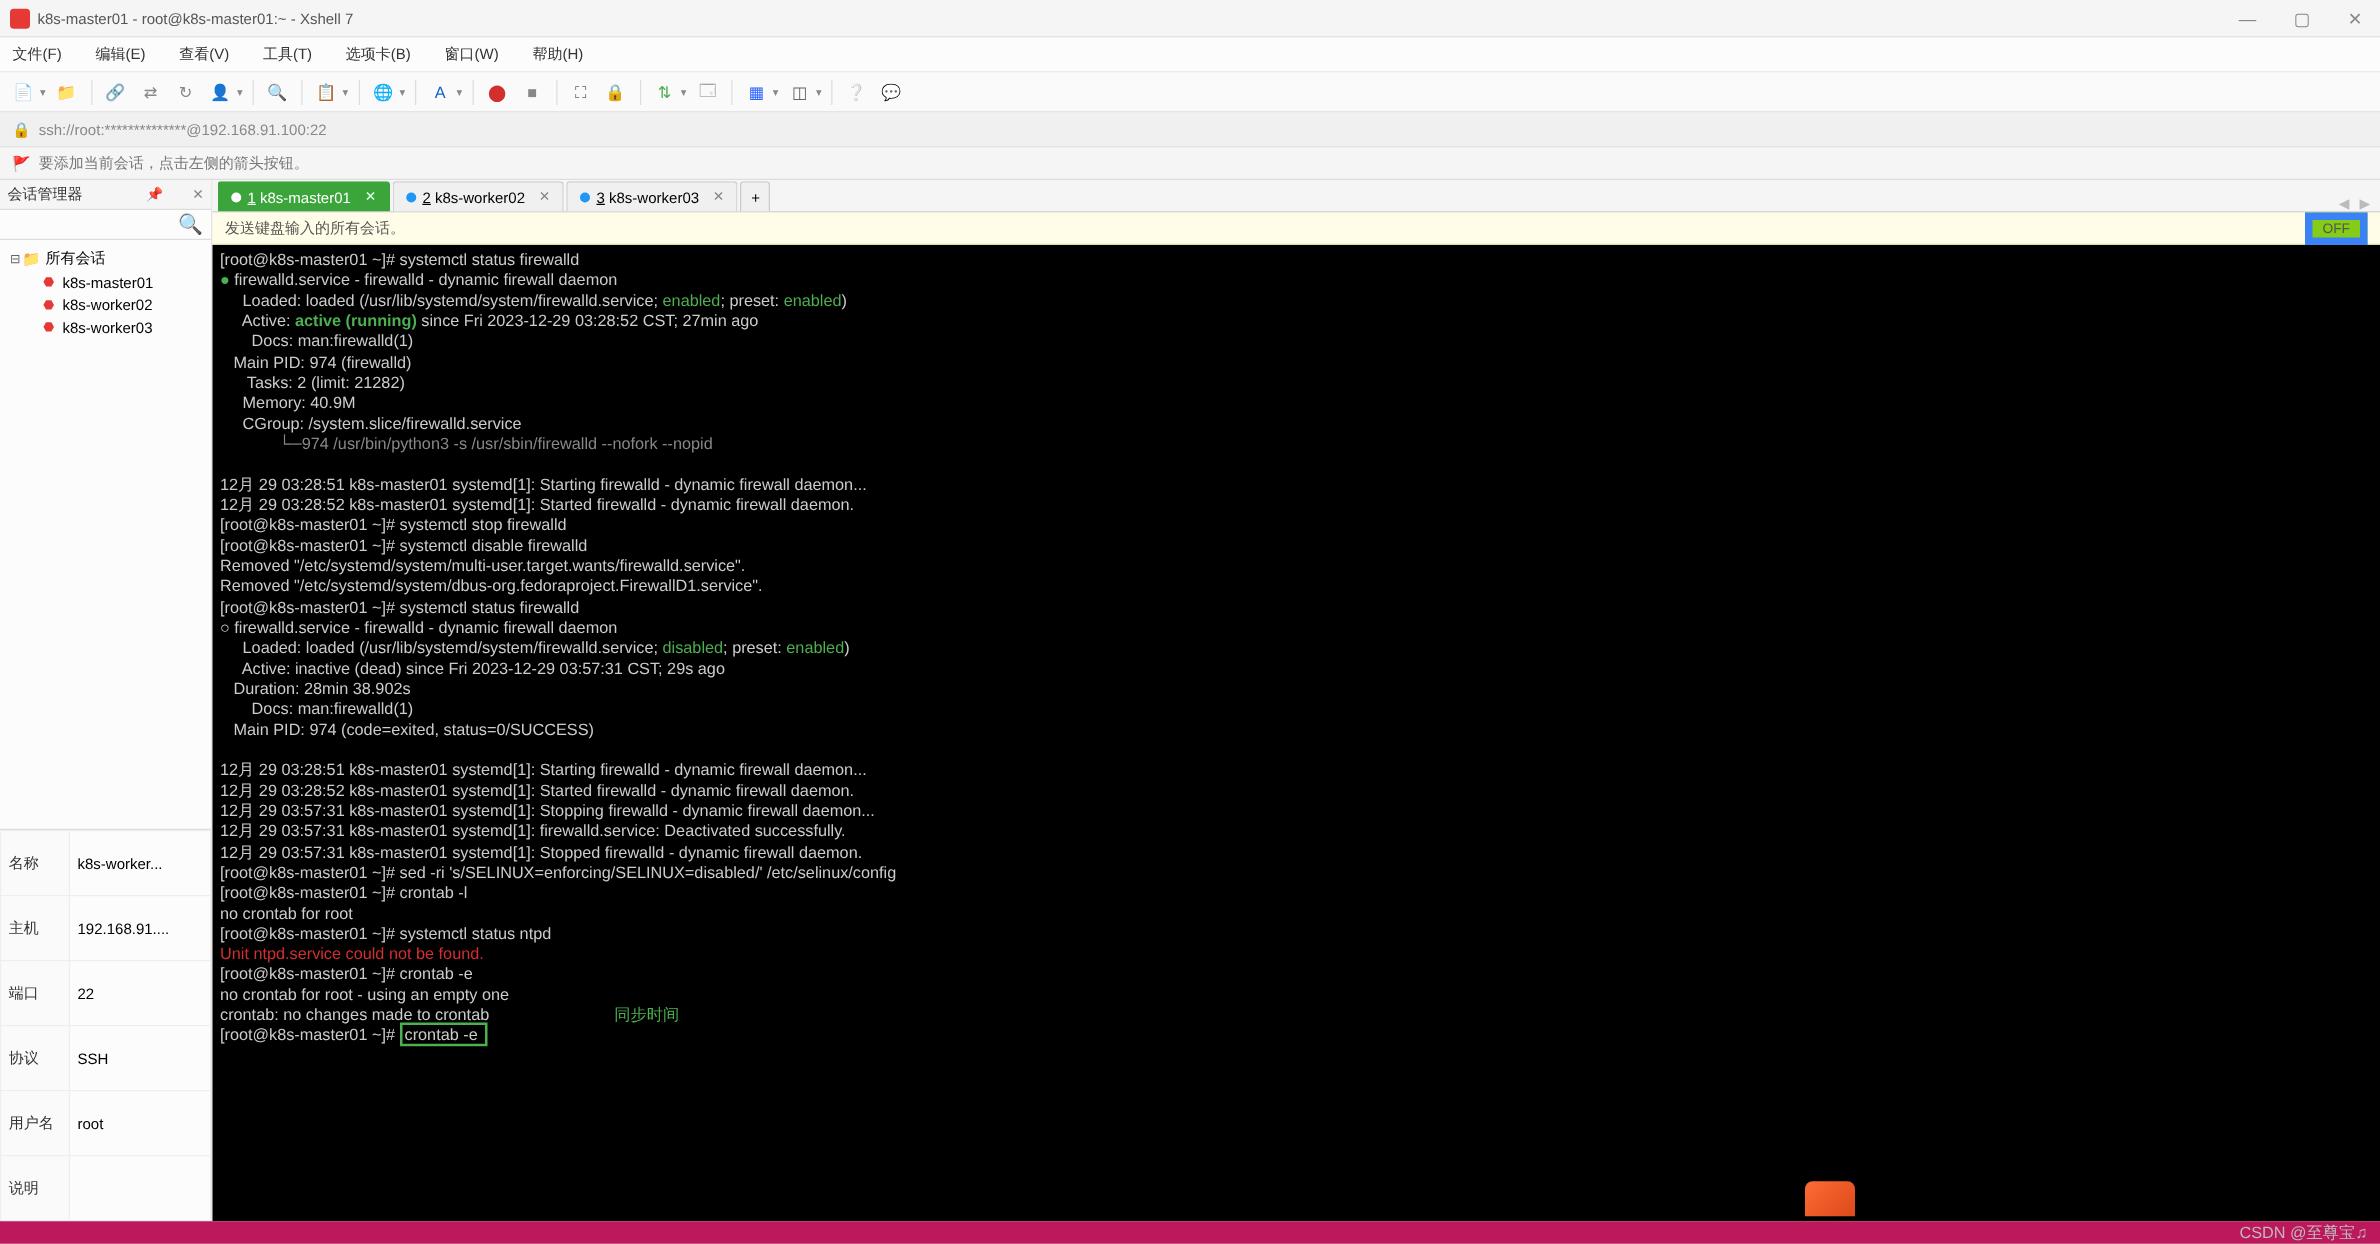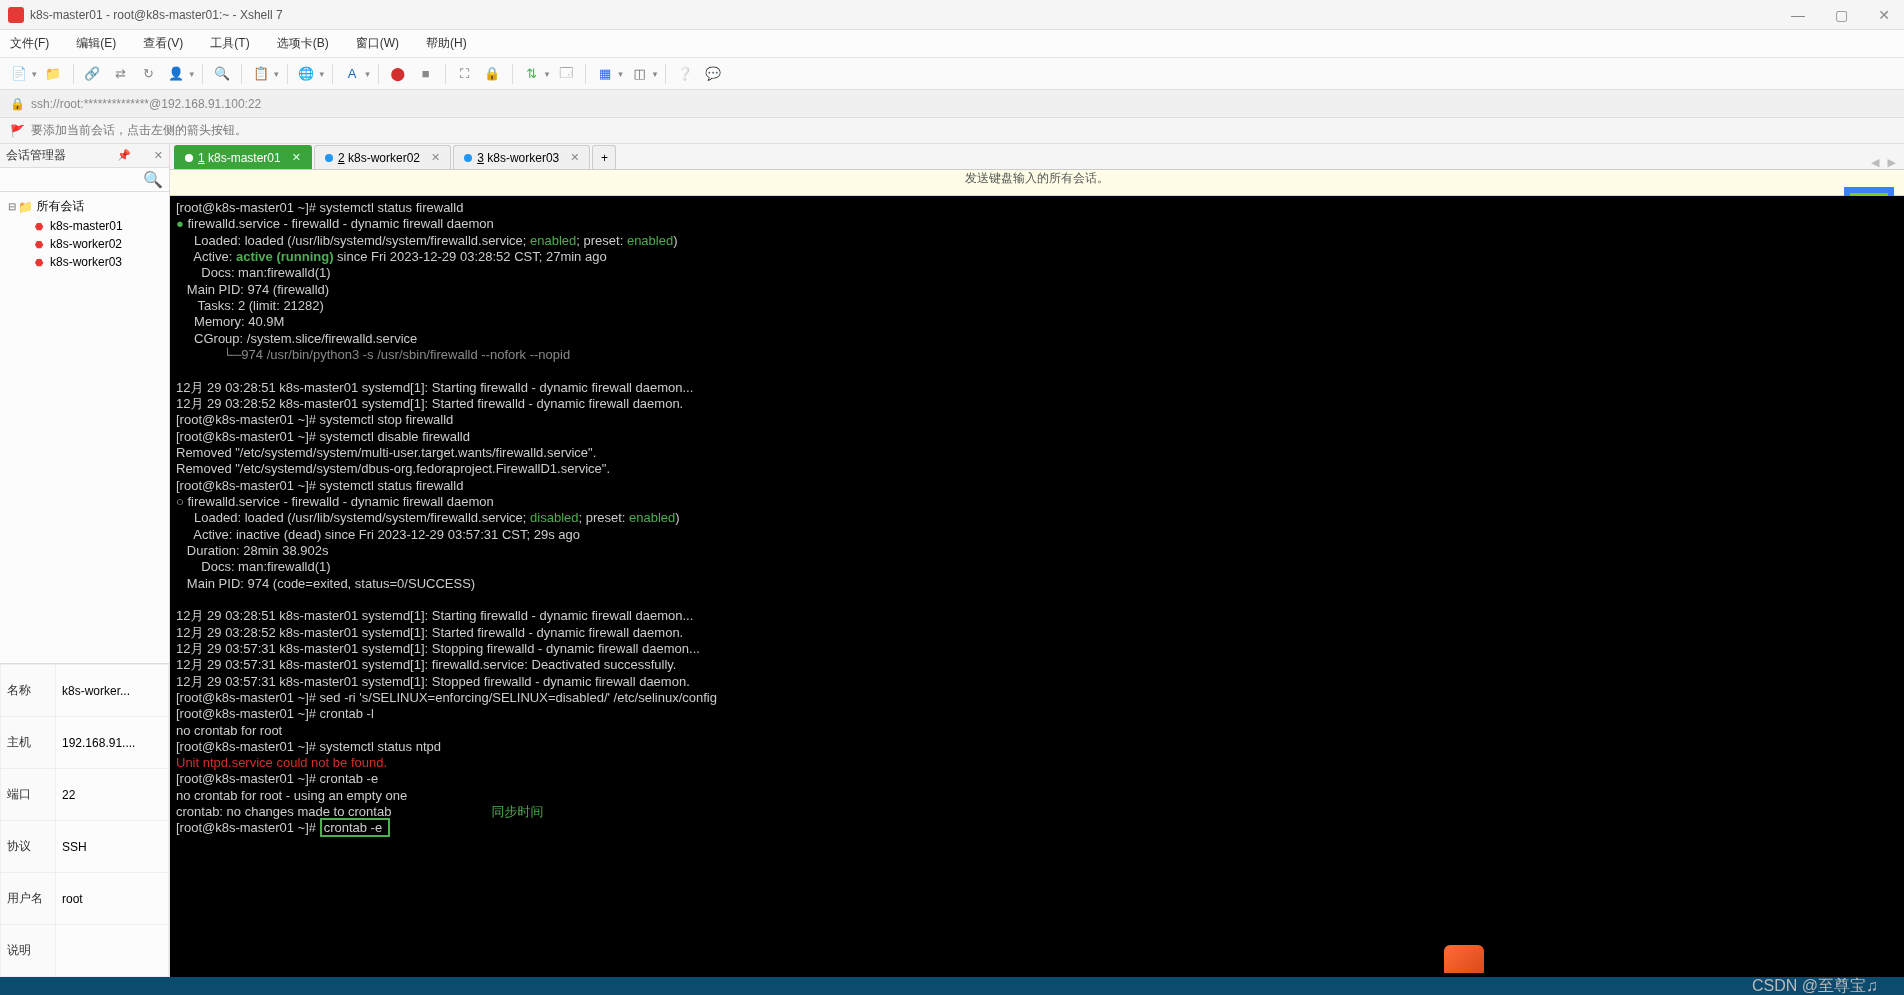--- a/index.html
+++ b/index.html
@@ -64,35 +64,35 @@
 .tab .dot.green { background: #4caf50; }
 .tab .dot.blue { background: #2196f3; }
 .tab.active .dot.green { background: #fff; }
 .tab .underline { text-decoration: underline; }
 .tab .close-x { margin-left: 6px; color: #888; font-size: 11px; }
 .tab.active .close-x { color: #dfe; }
 .tab.add { width: 24px; padding: 0; justify-content: center; }
 .tabs-nav { margin-left: auto; padding: 0 8px; color: #bbb; font-size: 11px; display: flex; gap: 8px; }
 
 
-.banner { height: 26px; background: #fffde7; border-bottom: 1px solid #e0dca0; display: flex; align-items: center; padding: 0 10px; font-size: 12px; color: #555; flex-direction: column; }
+.banner { height: 26px; background: #fffde7; border-bottom: 1px solid #e0dca0; display: flex; align-items: center; padding: 0 10px; font-size: 12px; color: #555; }
 .banner .off-btn { margin-left: auto; background: #84cc16; border: 6px solid #3b82f6; padding: 1px 8px; font-size: 11px; cursor: pointer; }
 
 
 .terminal { flex: 1; background: #000; color: #ccc; font-family: "Consolas", "Courier New", monospace; font-size: 13px; line-height: 1.18; padding: 4px 6px; overflow: auto; white-space: pre; }
 .terminal .green-bright { color: #4caf50; font-weight: bold; }
 .terminal .green { color: #4caf50; }
 .terminal .red { color: #d32f2f; }
 .terminal .gray { color: #888; }
 .terminal .bullet-g { color: #4caf50; }
 .terminal .annotation { color: #4caf50; margin-left: 100px; }
 .terminal .cursor-box { border: 2px solid #4caf50; padding: 0 2px; }
 
 
-.status-bar { position: absolute; bottom: 0; left: 0; right: 0; height: 18px; background: #0c4a6e; color: #bbb; font-size: 16px; display: flex; align-items: center; justify-content: flex-end; padding: 0 26px; gap: 8px; }
+.status-bar { position: absolute; bottom: 0; left: 0; right: 0; height: 18px; background: #be185d; color: #bbb; font-size: 13px; display: flex; align-items: center; justify-content: flex-end; padding: 0 10px; gap: 8px; }
 .csdn-badge { position: absolute; bottom: 22px; right: 420px; width: 40px; height: 28px; background: linear-gradient(135deg,#ff6b35,#dc4a1a); border-radius: 6px 6px 0 0; }
 </style>
 </head>
 <body>
 
 <div class="title-bar">
   <div class="app-icon"></div>
   <span>k8s-master01 - root@k8s-master01:~ - Xshell 7</span>
   <div class="win-btns">
     <span>—</span>

